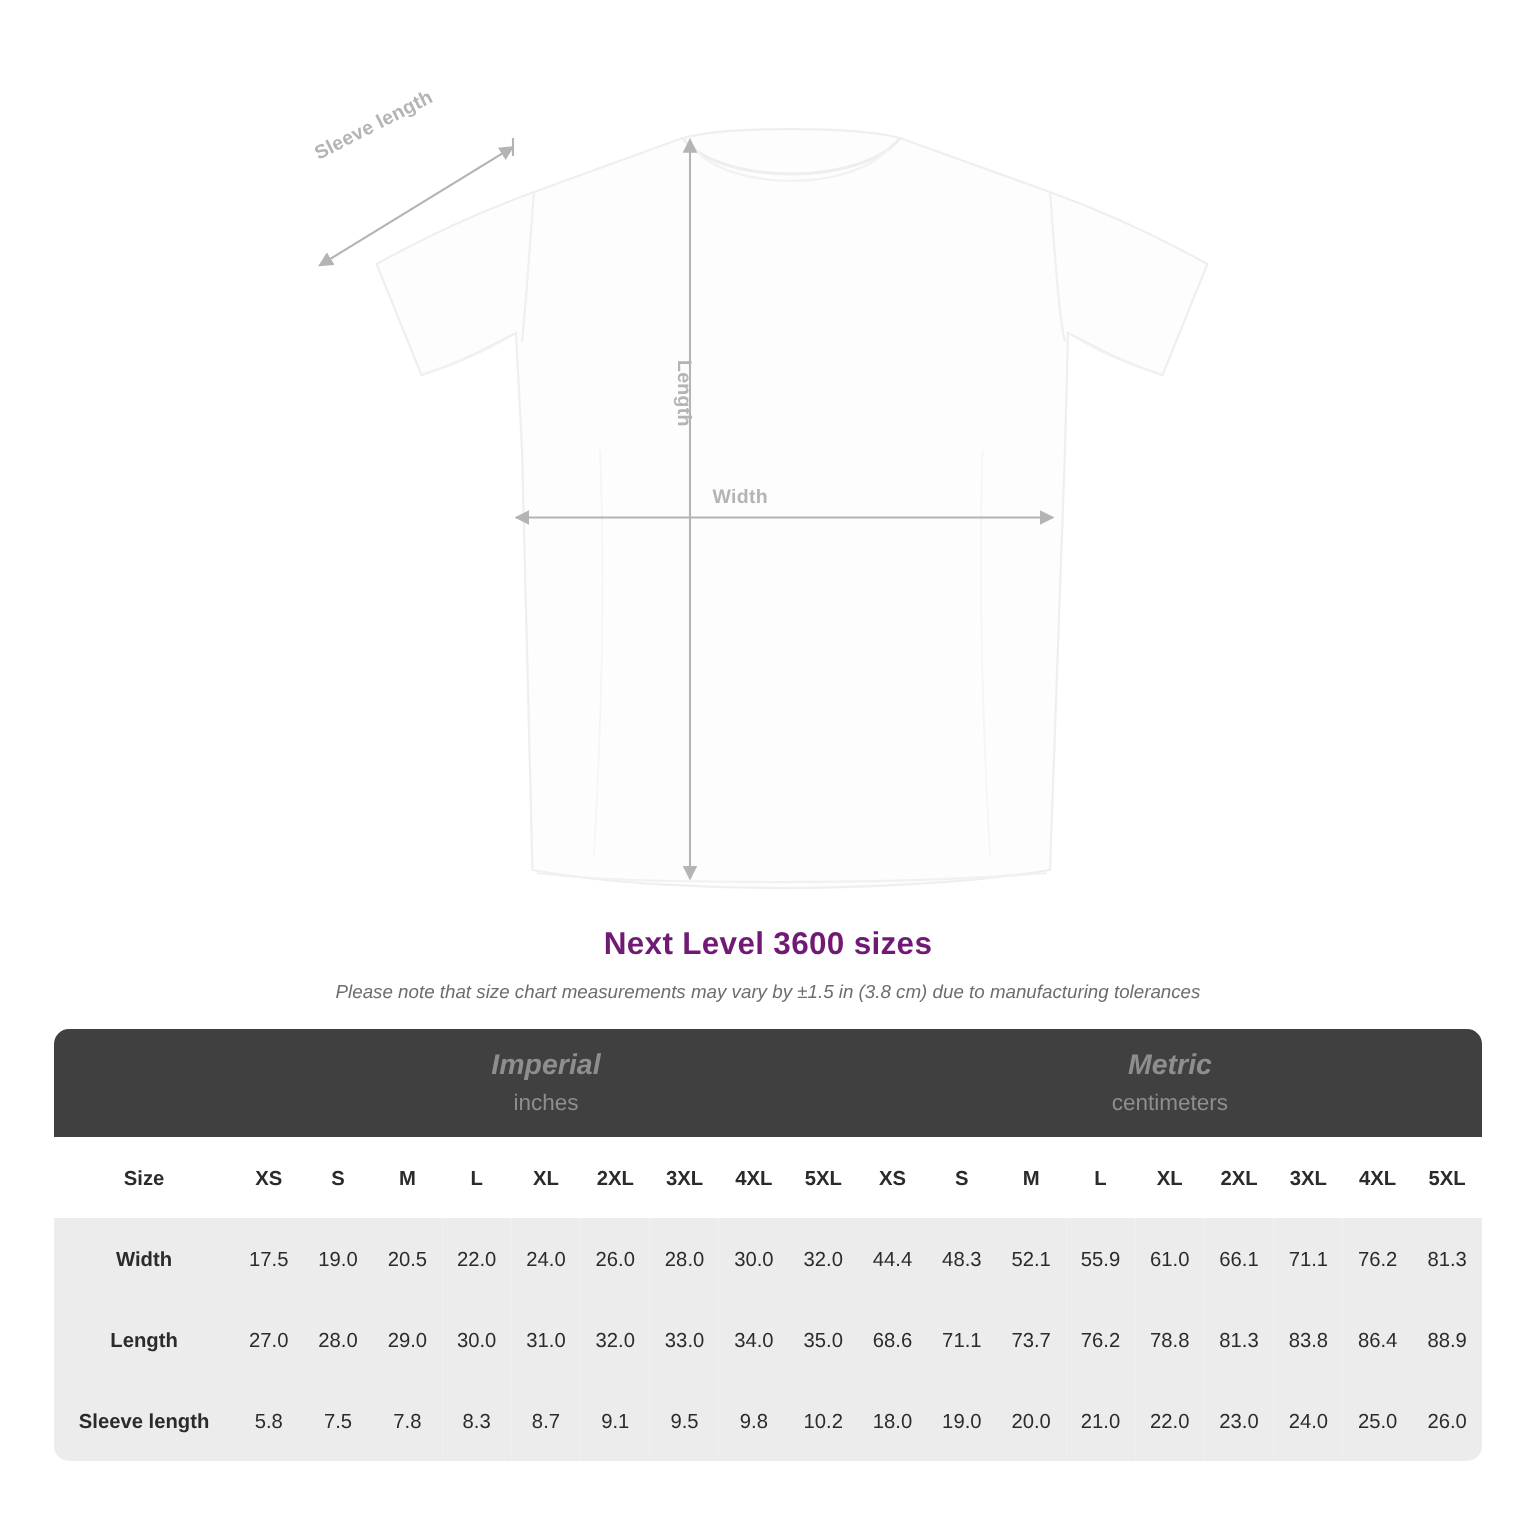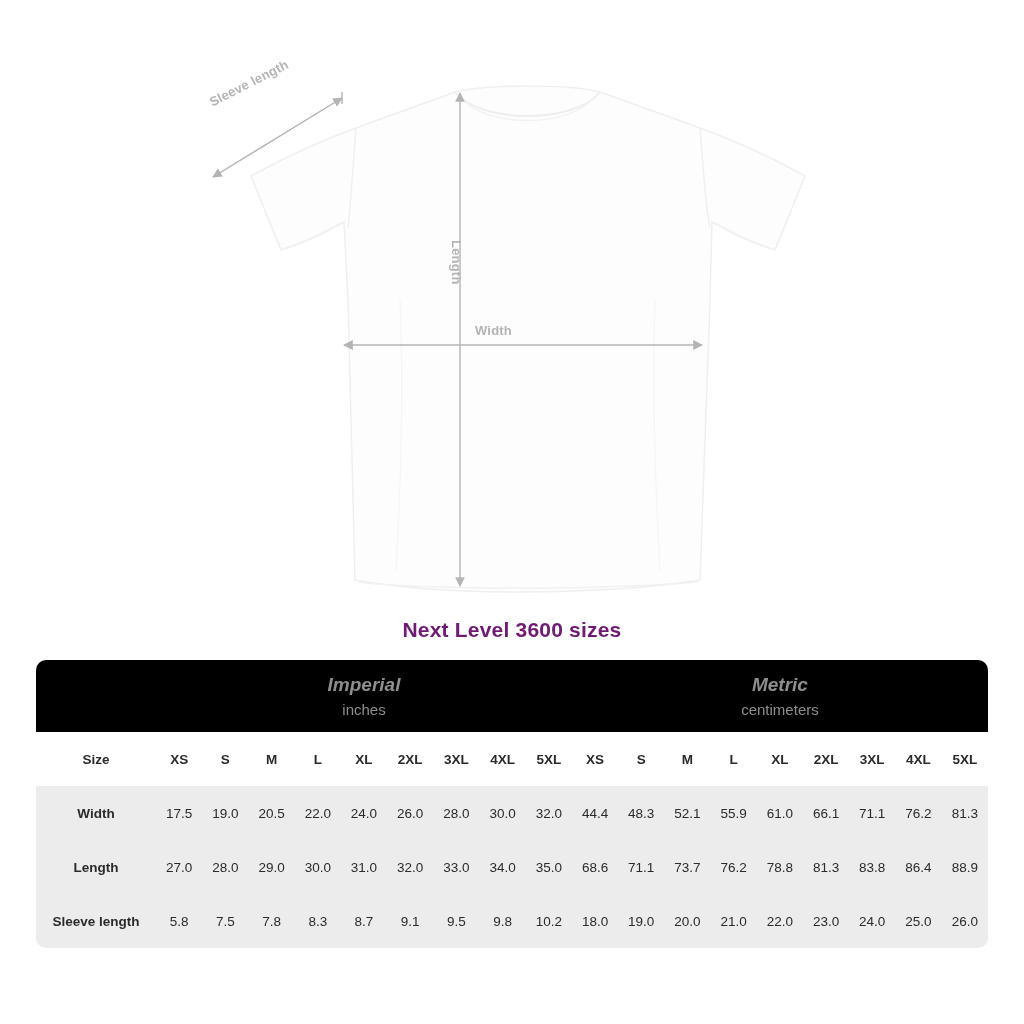--- a/index.html
+++ b/index.html
@@ -81,21 +81,21 @@
     width: 952px;
     table-layout: fixed;
   }
   table.size-table td,
   table.size-table th {
     padding: 0;
     margin: 0;
   }
 
   .unit-row td {
-    background: #000000;
+    background: #404040;
     height: 72px;
     vertical-align: middle;
     text-align: center;
   }
   .unit-row td.corner-left {
     border-top-left-radius: 10px;
   }
   .unit-row td.corner-right {
     border-top-right-radius: 10px;
   }
@@ -208,20 +208,21 @@
     <line x1="344" y1="345" x2="702" y2="345" stroke="#b4b4b4" stroke-width="1.4" marker-start="url(#arrow-start)" marker-end="url(#arrow-end)"></line>
   </svg>
 
   <div class="dim-label label-sleeve">Sleeve length</div>
   <div class="dim-label label-length">Length</div>
   <div class="dim-label label-width">Width</div>
 </div>
 
 <div class="title-block">
   <h1 class="chart-title">Next Level 3600 sizes</h1>
+  <div class="chart-note">Please note that size chart measurements may vary by ±1.5 in (3.8 cm) due to manufacturing tolerances</div>
 </div>
 
 <div class="table-wrap">
   <table class="size-table">
     <colgroup>
       <col class="label-col">
       <col class="cell-col">
         <col class="cell-col">
         <col class="cell-col">
       <col class="cell-col">

